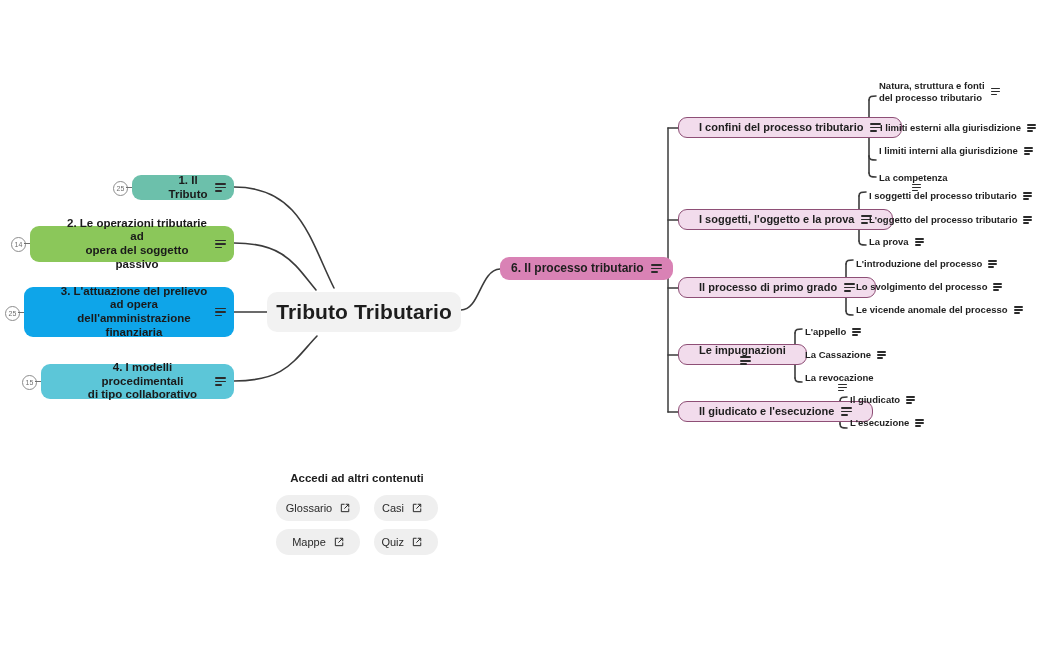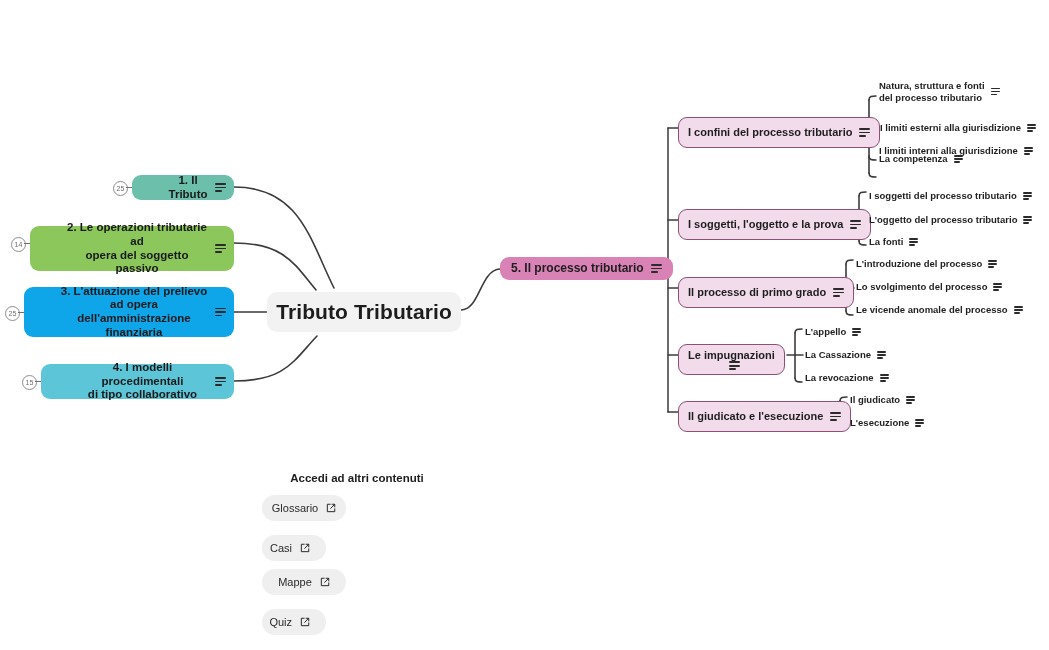--- a/index.html
+++ b/index.html
@@ -109,22 +109,22 @@
   }
 
   
   .branch {
     font-size: 11px;
     background: #f2dcec;
     border: 1.4px solid #8e4f76;
     border-radius: 9px;
     color: #1e1e1e;
     white-space: nowrap;
-    padding: 4px 9px;
-    height: 31px;
+    padding: 4px 20px;
+    height: 21px;
   }
   #node-processo {
     background: #d982b5;
     border: none;
     font-size: 12px;
     height: 23px;
     padding: 4px 11px;
   }
 
   
@@ -155,21 +155,20 @@
     font-size: 11.5px;
     font-weight: bold;
     color: #1d1d1d;
     margin-bottom: 11px;
   }
   .extras-row {
     display: flex;
     gap: 14px;
     justify-content: center;
     margin-bottom: 8px;
-    flex-direction: column;
   }
   .chip {
     background: #efefef;
     border-radius: 16px;
     padding: 7px 16px;
     font-size: 11px;
     color: #2a2a2a;
     display: flex;
     align-items: center;
     gap: 8px;
@@ -242,21 +241,21 @@
     <span class="label">Tributo Tributario</span>
   </div>
 
   <div class="node main-left" style="left:132px; top:175px; width:102px; height:25px; background:#6cc0ab;">
     <span class="label">1. Il Tributo</span>
     <span class="ham"><i></i><i></i><i></i></span>
   </div>
   <div class="badge" style="left:113px; top:181px;">25</div>
   <div class="badge-stem" style="left:126px; top:187px;"></div>
 
-  <div class="node main-left" style="left:30px; top:226px; width:204px; height:45px; background:#8bc75a;">
+  <div class="node main-left" style="left:30px; top:226px; width:204px; height:36px; background:#8bc75a;">
     <span class="label">2. Le operazioni tributarie ad
 opera del soggetto passivo</span>
     <span class="ham"><i></i><i></i><i></i></span>
   </div>
   <div class="badge" style="left:11px; top:237px;">14</div>
   <div class="badge-stem" style="left:24px; top:243px;"></div>
 
   <div class="node main-left" style="left:24px; top:287px; width:210px; height:50px; background:#0ea5e9;">
     <span class="label">3. L'attuazione del prelievo
 ad opera dell'amministrazione
@@ -268,21 +267,21 @@
 
   <div class="node main-left" style="left:41px; top:364px; width:193px; height:35px; background:#5cc6d8;">
     <span class="label">4. I modelli procedimentali
 di tipo collaborativo</span>
     <span class="ham"><i></i><i></i><i></i></span>
   </div>
   <div class="badge" style="left:22px; top:375px;">15</div>
   <div class="badge-stem" style="left:35px; top:381px;"></div>
 
   <div id="node-processo" class="node branch" style="left:500px; top:257px;">
-    <span class="label">5. Il processo tributario</span>
+    <span class="label">6. Il processo tributario</span>
     <span class="ham">
         <i></i>
         <i></i>
         <i></i>
       </span>
   </div>
 
   <div class="node branch" style="left:678px; top:117px;">
     <span class="label">I confini del processo tributario</span>
     <span class="ham">
@@ -334,35 +333,35 @@
     <span class="ham"><i></i><i></i><i></i></span>
   </div>
   <div class="leaf" style="left:880px; top:122px;">
     <span>I limiti esterni alla giurisdizione</span>
     <span class="ham"><i></i><i></i><i></i></span>
   </div>
   <div class="leaf" style="left:879px; top:145px;">
     <span>I limiti interni alla giurisdizione</span>
     <span class="ham"><i></i><i></i><i></i></span>
   </div>
-  <div class="leaf" style="left:879px; top:153px;">
+  <div class="leaf" style="left:879px; top:172px;flex-direction:column;">
     <span>La competenza</span>
     <span class="ham"><i></i><i></i><i></i></span>
   </div>
 
   <div class="leaf" style="left:869px; top:190px;text-align:right;">
     <span>I soggetti del processo tributario</span>
     <span class="ham"><i></i><i></i><i></i></span>
   </div>
   <div class="leaf" style="left:869px; top:214px;">
     <span>L'oggetto del processo tributario</span>
     <span class="ham"><i></i><i></i><i></i></span>
   </div>
   <div class="leaf" style="left:869px; top:236px;">
-    <span>La fonti</span>
+    <span>La prova</span>
     <span class="ham"><i></i><i></i><i></i></span>
   </div>
 
   <div class="leaf" style="left:856px; top:258px;">
     <span>L'introduzione del processo</span>
     <span class="ham"><i></i><i></i><i></i></span>
   </div>
   <div class="leaf" style="left:856px; top:281px;">
     <span>Lo svolgimento del processo</span>
     <span class="ham"><i></i><i></i><i></i></span>
@@ -373,21 +372,21 @@
   </div>
 
   <div class="leaf" style="left:805px; top:326px;">
     <span>L'appello</span>
     <span class="ham"><i></i><i></i><i></i></span>
   </div>
   <div class="leaf" style="left:805px; top:349px;">
     <span>La Cassazione</span>
     <span class="ham"><i></i><i></i><i></i></span>
   </div>
-  <div class="leaf" style="left:805px; top:372px;">
+  <div class="leaf" style="left:805px; top:372px;flex-direction:column;">
     <span>La revocazione</span>
     <span class="ham"><i></i><i></i><i></i></span>
   </div>
 
   <div class="leaf" style="left:850px; top:394px;">
     <span>Il giudicato</span>
     <span class="ham"><i></i><i></i><i></i></span>
   </div>
   <div class="leaf" style="left:850px; top:417px;">
     <span>L'esecuzione</span>

